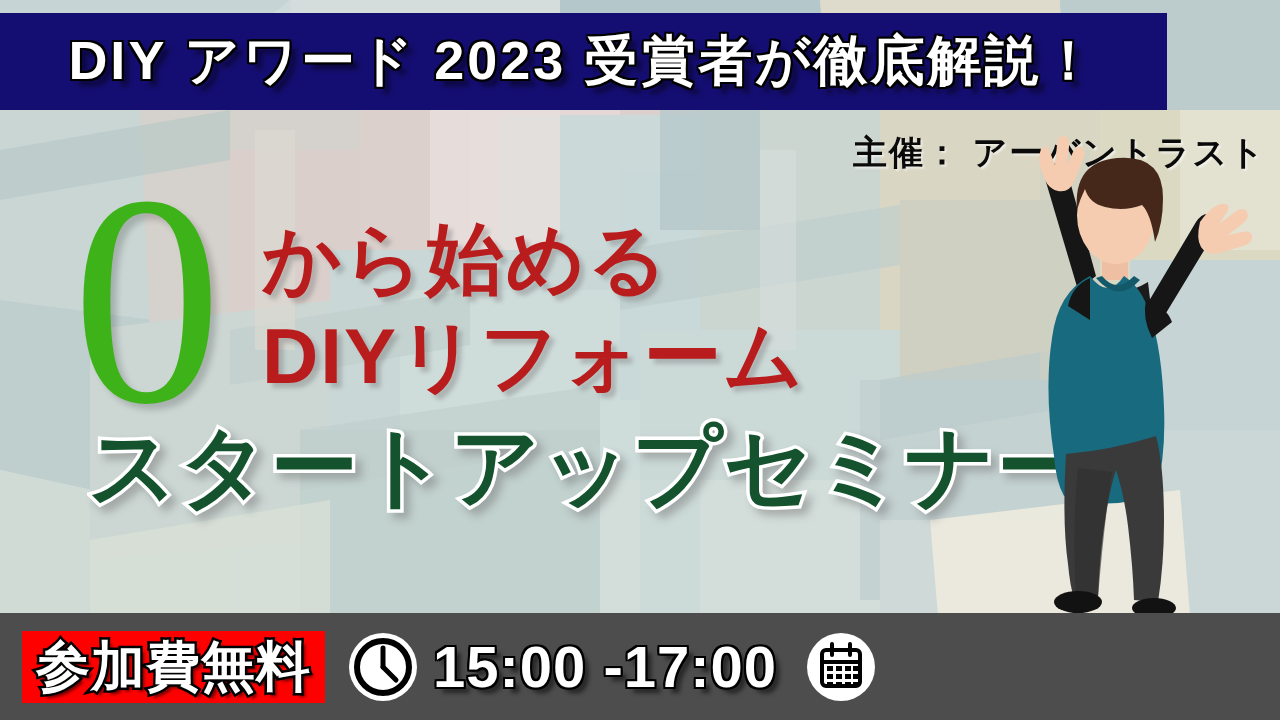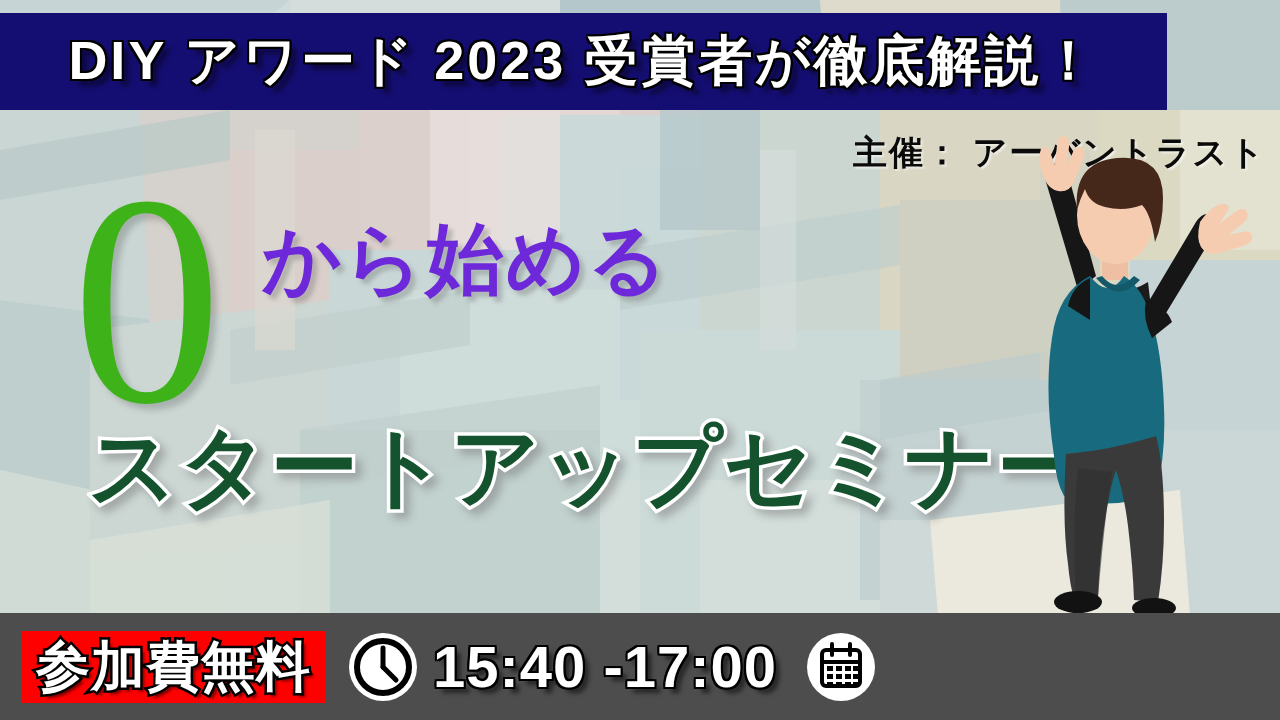--- a/index.html
+++ b/index.html
@@ -57,21 +57,21 @@
   #zero-label {
     position:absolute; left:14px; top:95px;
     font-size:46px; font-weight:bold; color:#3eb319;
     letter-spacing:1px;
     -webkit-text-stroke:9px #ffffff;
     paint-order:stroke fill;
   }
 
   .line-blk {
     position:absolute;
-    font-size:78px; font-weight:bold; color:#6d28d9;
+    font-size:78px; font-weight:bold; color:#b91c1c;
     letter-spacing:2px; white-space:nowrap;
     text-shadow:5px 5px 4px rgba(120,120,120,.40);
   }
   #line-kara { left:262px; top:58px; }
   #line-diy  { left:262px; top:155px; }
 
   #line-seminar {
     position:absolute; left:88px; top:258px;
     font-size:88px; font-weight:bold;
     color:#14532d; letter-spacing:1px; white-space:nowrap;
@@ -186,20 +186,21 @@
 
   <div id="organizer">主催： アーバントラスト</div>
 
   <div id="headline">
     <div id="zero-wrap">
       <div id="zero-glyph">0</div>
     </div>
 
     <div class="line-blk" id="line-kara">から始める</div>
 
+    <div class="line-blk" id="line-diy">DIYリフォーム</div>
 
     <div id="line-seminar">スタートアップセミナー</div>
   </div>
 
   <div id="person">
     <svg viewBox="0 0 330 505" xmlns="http://www.w3.org/2000/svg">
 
       <path d="M128 180 L96 72 Q93 58 103 54 Q114 51 118 64 L146 166 Z" fill="#161616"></path>
 
       <path d="M95 70 q-9 -20 -4 -30 q5 -8 9 2 l5 13 l2 -20 q1 -10 7 -9 q6 1 5 11 l-2 18 l6 -13 q4 -8 9 -4 q5 4 1 12 l-9 22 q-5 11 -16 9 q-9 -2 -13 -11 z" fill="#f6ccb0"></path>
@@ -242,21 +243,21 @@
 
     <span class="info-icon">
       <svg width="72" height="72" viewBox="0 0 72 72" xmlns="http://www.w3.org/2000/svg">
         <circle cx="36" cy="36" r="34" fill="#ffffff"></circle>
         <circle cx="36" cy="36" r="26" fill="none" stroke="#000000" stroke-width="6"></circle>
         <line x1="36" y1="36" x2="36" y2="17" stroke="#000000" stroke-width="5" stroke-linecap="round"></line>
         <line x1="36" y1="36" x2="49" y2="49" stroke="#000000" stroke-width="5" stroke-linecap="round"></line>
       </svg>
     </span>
 
-    <span class="info-text">15:40 -17:00</span>
+    <span class="info-text">15:00 -17:00</span>
 
     <span class="info-icon">
       <svg width="72" height="72" viewBox="0 0 72 72" xmlns="http://www.w3.org/2000/svg">
         <circle cx="36" cy="36" r="34" fill="#ffffff"></circle>
         <rect x="17" y="19" width="38" height="36" rx="4" fill="none" stroke="#000000" stroke-width="4"></rect>
         <line x1="17" y1="31" x2="55" y2="31" stroke="#000000" stroke-width="4"></line>
         <line x1="27" y1="13" x2="27" y2="24" stroke="#000000" stroke-width="4" stroke-linecap="round"></line>
         <line x1="45" y1="13" x2="45" y2="24" stroke="#000000" stroke-width="4" stroke-linecap="round"></line>
         <g fill="#000000">
           <rect x="22" y="35" width="6" height="5"></rect>

